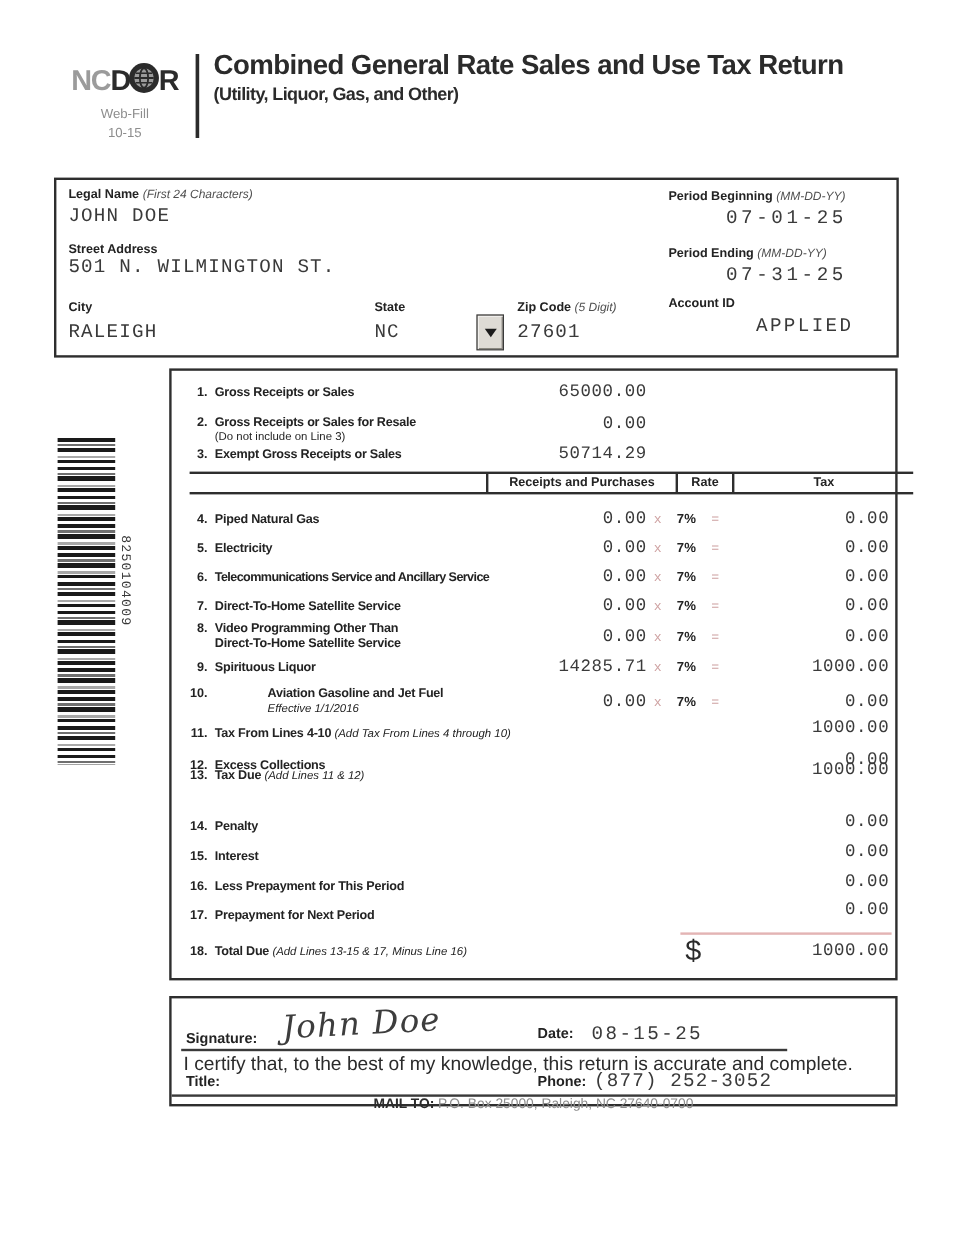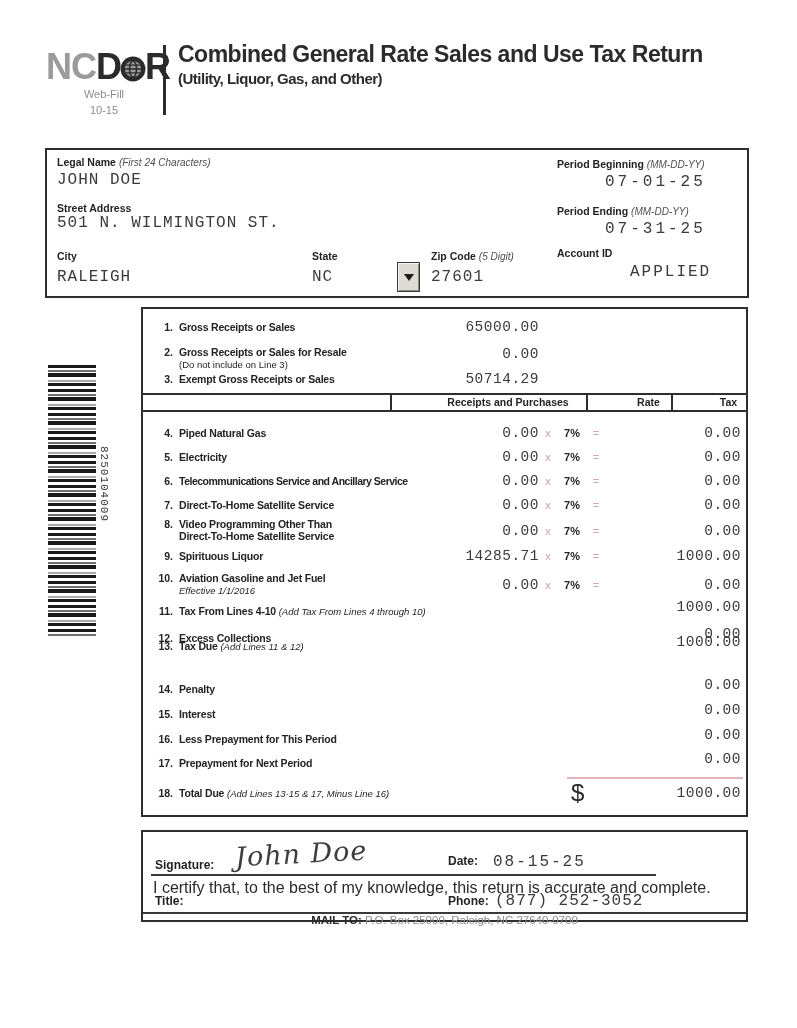--- a/index.html
+++ b/index.html
@@ -2,21 +2,21 @@
 <html><head>
 <meta charset="utf-8">
 <style>
   * { margin:0; padding:0; box-sizing:border-box; }
   body { background:#fff; }
   .page { position:relative; width:797px; height:1028px; background:#ffffff;
           font-family:"Liberation Sans", sans-serif; color:#232323; overflow:hidden; }
 
   
   .logo-block { position:absolute; left:46px; top:52px; width:116px; text-align:center; }
-  .logo-word { font-weight:bold; font-size:36px; letter-spacing:-1px; line-height:30px; white-space:nowrap; }
+  .logo-word { font-weight:bold; font-size:24px; letter-spacing:-1px; line-height:30px; white-space:nowrap; }
   .logo-gray { color:#9b9b9b; }
   .logo-dark { color:#2b2b2b; }
   .globe { display:inline-block; vertical-align:-3px; margin:0 -1px; }
   .logo-sub { font-size:11px; color:#8d8d8d; line-height:13px; margin-top:3px; }
   .hdr-divider { position:absolute; left:163px; top:45px; width:3px; height:70px; background:#2b2b2b; }
   .title-block { position:absolute; left:178px; top:42px; width:600px; color:#2b2b2b; }
   .form-id { font-weight:bold; font-size:30px; line-height:32px; letter-spacing:0; }
   .form-title { font-weight:bold; font-size:23px; line-height:25px; letter-spacing:-0.5px; }
   .form-subtitle { font-weight:bold; font-size:15px; line-height:24px; letter-spacing:-0.5px; }
 
@@ -65,23 +65,23 @@
   .val-rcpt { position:absolute; left:236px; width:160px; text-align:right; top:-2px; }
   .sym-x { position:absolute; left:398px; width:14px; text-align:center; top:1px;
            color:#cfa3a3; font-size:11px; font-family:"Liberation Mono", monospace; }
   .val-rate { position:absolute; left:412px; width:34px; text-align:center; top:0px;
               font-weight:bold; font-size:11px; color:#232323; }
   .sym-eq { position:absolute; left:446px; width:14px; text-align:center; top:1px;
             color:#cfa3a3; font-size:11px; font-family:"Liberation Mono", monospace; }
   .val-tax { position:absolute; left:450px; width:148px; text-align:right; top:-2px; }
   .val-sum { position:absolute; left:440px; width:158px; text-align:right; top:-2px; }
 
-  .cols-header { position:absolute; left:0; top:84px; width:100%; height:19px;
+  .cols-header { position:absolute; left:15px; top:84px; width:100%; height:19px;
                  border-top:2px solid #2e2e2e; border-bottom:2px solid #2e2e2e;
-                 display:flex;gap:38px; }
+                 display:flex; }
   .ch-cell { font-weight:bold; font-size:10.5px; text-align:center; line-height:15px; }
   .ch-0 { width:249px; border-right:2px solid #2e2e2e; }
   .ch-1 { width:158px; border-right:2px solid #2e2e2e; }
   .ch-2 { width:47px;  border-right:2px solid #2e2e2e; }
   .ch-3 { flex:1; }
 
   .total-rule { position:absolute; left:424px; top:468px; width:176px; height:2px; background:#e3b4b4; }
   .dollar { position:absolute; left:428px; top:470px; font-size:24px; color:#2b2b2b;
             font-family:"Liberation Sans", sans-serif; }
 
@@ -226,21 +226,21 @@
       <span class="num">9.</span>
       <span class="rlabel">Spirituous Liquor</span>
       <span class="val-rcpt mono mono15">14285.71</span>
       <span class="sym-x">x</span>
       <span class="val-rate">7%</span>
       <span class="sym-eq">=</span>
       <span class="val-tax mono mono15">1000.00</span>
     </div>
     <div class="trow" style="top:263px; height:30px;">
       <span class="num">10.</span>
-      <span class="rlabel" style="line-height:12px;"><span>Aviation Gasoline and Jet Fuel</span><br><span class="i-note">Effective 1/1/2016</span></span>
+      <span class="rlabel" style="line-height:12px;margin-left:44px;"><span>Aviation Gasoline and Jet Fuel</span><br><span class="i-note">Effective 1/1/2016</span></span>
       <span class="val-rcpt mono mono15" style="top:5px;">0.00</span>
       <span class="sym-x" style="top:8px;">x</span>
       <span class="val-rate" style="top:7px;">7%</span>
       <span class="sym-eq" style="top:8px;">=</span>
       <span class="val-tax mono mono15" style="top:5px;">0.00</span>
     </div>
 
     <div class="trow" style="top:296px;">
       <span class="num">11.</span>
       <span class="rlabel"><span>Tax From Lines 4-10</span> <span class="i-note">(Add Tax From Lines 4 through 10)</span></span>

